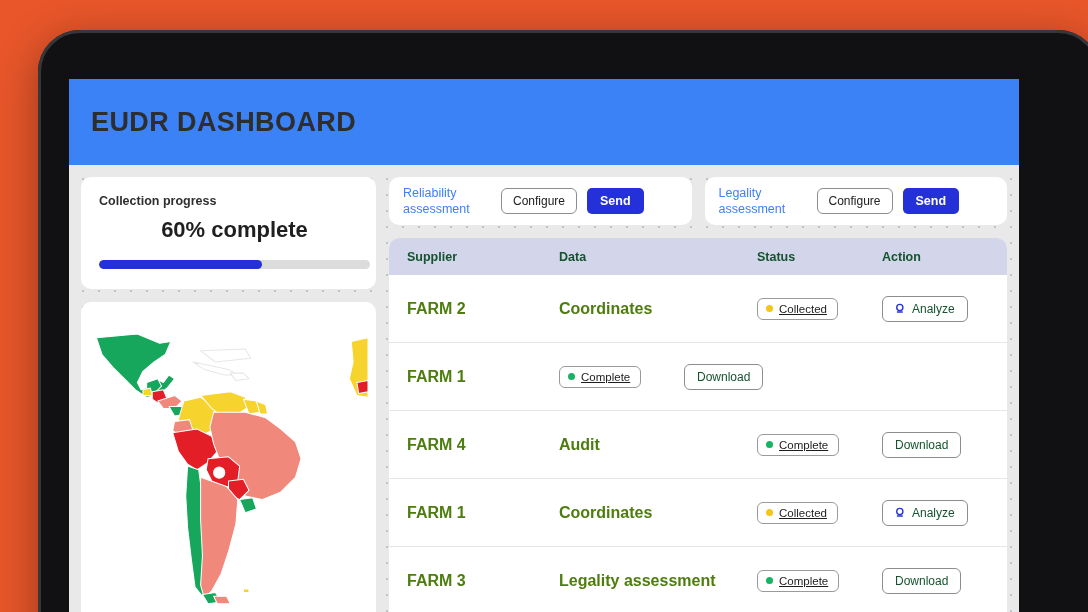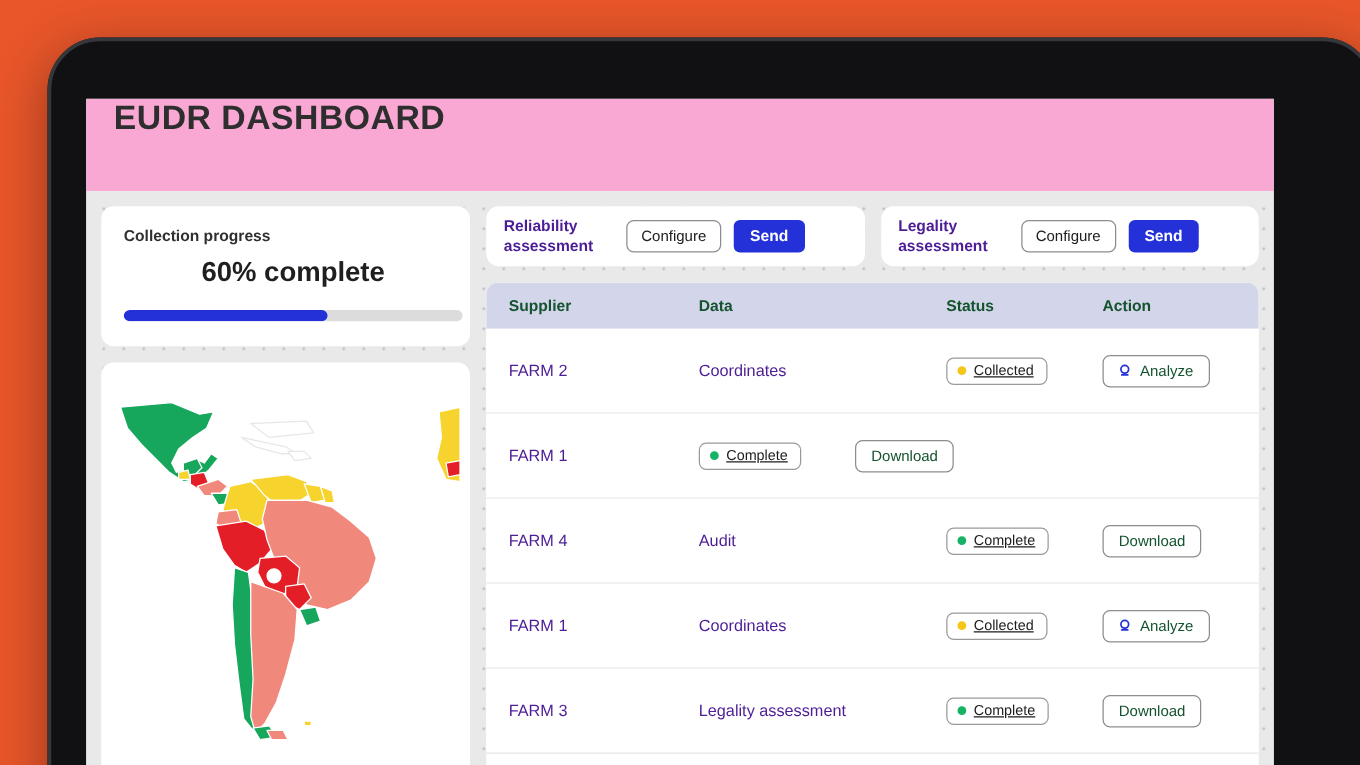--- a/index.html
+++ b/index.html
@@ -30,24 +30,24 @@
   .screen {
     position: absolute;
     left: 69px; top: 79px;
     width: 950px; height: 560px;
     background: #ffffff;
     overflow: hidden;
   }
 
   
   .app-header {
-    height: 74px;
-    background: #f9a8d4;
-    display: flex;
-    align-items: flex-start;
+    height: 86px;
+    background: #3b82f6;
+    display: flex;
+    align-items: center;
     padding: 0 22px;
   }
   .app-title {
     font-size: 27px;
     font-weight: bold;
     letter-spacing: .4px;
     color: #2e2e2e;
   }
 
   
@@ -124,22 +124,22 @@
     background: #fff;
     border-radius: 10px;
     height: 48px;
     display: flex;
     align-items: center;
     padding: 0 14px;
     gap: 10px;
   }
   .assess-title {
     font-size: 12.5px;
-    font-weight: bold;
-    color: #4c1d95;
+    font-weight: normal;
+    color: #3b82f6;
     line-height: 1.28;
     width: 88px;
     flex-shrink: 0;
   }
   .btn {
     font-family: "Liberation Sans", sans-serif;
     cursor: pointer;
     white-space: nowrap;
   }
   .btn-outline {
@@ -188,23 +188,23 @@
 
   .trow {
     display: flex;
     align-items: center;
     height: 68px;
     padding: 0 18px;
     border-bottom: 1px solid #e6e6e8;
     background: #fff;
   }
   .cell-text {
-    font-size: 13px;
-    font-weight: normal;
-    color: #4c1d95;
+    font-size: 16px;
+    font-weight: bold;
+    color: #4d7c0f;
   }
   .badge {
     display: inline-flex;
     align-items: center;
     gap: 6px;
     border: 1px solid #9a9a9a;
     border-radius: 6px;
     padding: 4px 10px 4px 8px;
     font-size: 11.5px;
     color: #1d1d1d;

